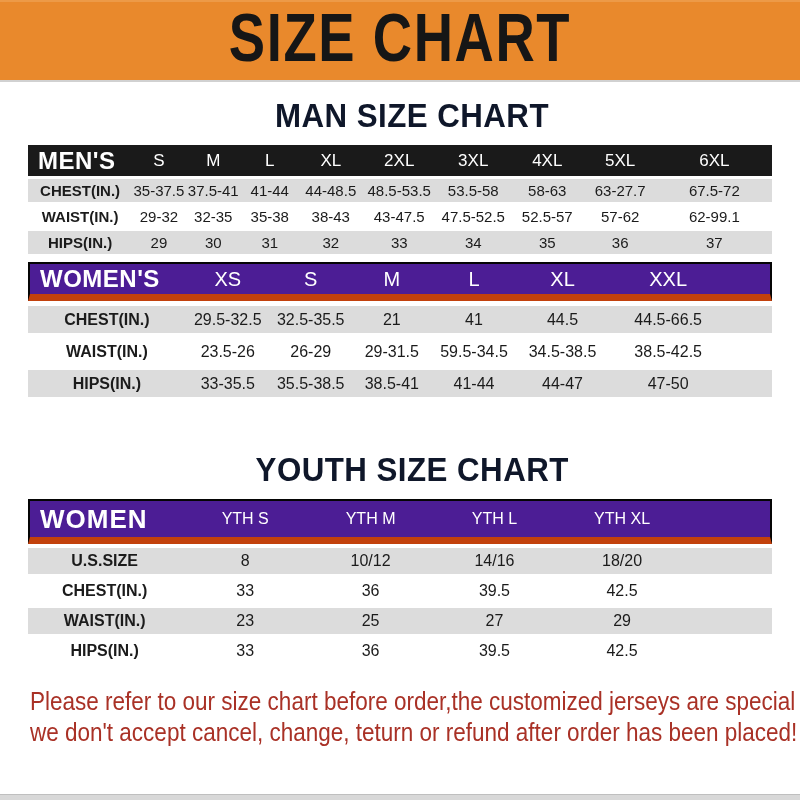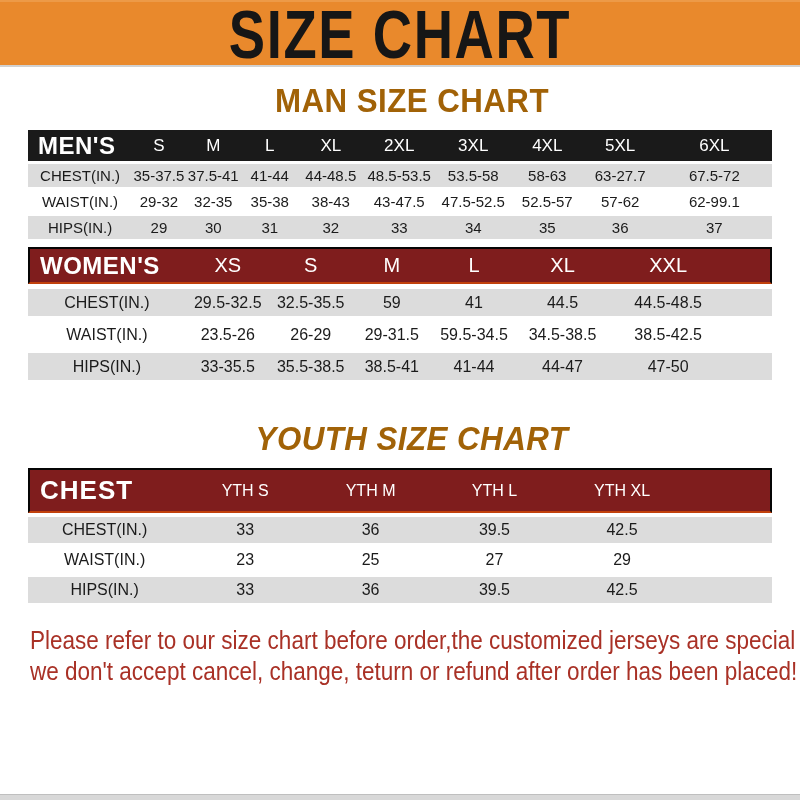--- a/index.html
+++ b/index.html
@@ -7,91 +7,91 @@
   body {
     width: 800px; height: 800px;
     background: #ffffff;
     font-family: "Liberation Sans", sans-serif;
     overflow: hidden;
   }
   .page { position: relative; width: 800px; height: 800px; background: #ffffff; }
 
   
   .banner {
-    height: 65px;
+    height: 80px;
     background: #E9892C;
-    display: flex; align-items: center; justify-content: center;
+    display: flex; align-items: flex-start; justify-content: center;
     box-shadow: 0 2px 0 rgba(0,0,0,0.18);
     border-top: 2px solid #ED9A47;
   }
   .banner-text {
     display: inline-block;
     font-weight: bold;
     font-size: 68px;
     line-height: 70px;
     letter-spacing: 2px;
     transform: scaleX(0.8);
     color: #161616;
     white-space: nowrap;
   }
 
   
-  .section-heading { margin: 0; text-align: center; color: #a16207; font-weight: bold; padding-left: 24px; }
+  .section-heading { margin: 0; text-align: center; color: #0f172a; font-weight: bold; padding-left: 24px; }
   .section-heading .condensed {
     display: inline-block;
     font-size: 34px; line-height: 38px;
     transform: scaleX(0.92);
     letter-spacing: 0.5px;
     white-space: nowrap;
   }
   .men-heading   { margin: 16px 0 8px; }
   .women-heading { margin: 24px 0 9px; }
-  .youth-heading { margin: 34px 0 7px; font-style: italic; }
+  .youth-heading { margin: 48px 0 7px; }
 
   
   .size-table {
     width: 744px; margin: 0 28px;
     table-layout: fixed;
     border-collapse: separate;
   }
   .men-table   { border-spacing: 0 3px; }
   .women-table { border-spacing: 0 5px; }
   .youth-table { border-spacing: 0 4px; }
 
   thead th {
     background: #1A1A1A;
     color: #ffffff;
     font-weight: normal;
     text-align: center;
     overflow: hidden;
   }
   .women-table thead th, .youth-table thead th {
-    background: #7f1d1d;
+    background: #4c1d95;
     border-top: 2px solid #050505;
-    border-bottom: 2px solid #c2410c;
+    border-bottom: 7px solid #c2410c;
   }
   .women-table thead th:first-child, .youth-table thead th:first-child { border-left: 2px solid #050505; }
   .women-table thead th:last-child,  .youth-table thead th:last-child  { border-right: 2px solid #050505; }
 
   .men-table   thead th { height: 31px; font-size: 17px; }
   .women-table thead th { height: 37px; font-size: 20px; }
   .youth-table thead th { height: 45px; font-size: 16px; }
 
   th.tbl-label {
     text-align: left; padding-left: 10px;
     font-weight: bold; letter-spacing: 0.5px;
   }
   .men-table   th.tbl-label { font-size: 24px; }
   .women-table th.tbl-label { font-size: 24px; }
   .youth-table th.tbl-label { font-size: 26px; letter-spacing: 1px; }
 
   tbody tr:nth-child(odd)  { background: #DCDCDC; }
   tbody tr:nth-child(even) { background: #FFFFFF; }
   tbody th.row-label {
-    font-weight: normal; text-align: center;
+    font-weight: bold; text-align: center;
     color: #1B1B1B;
   }
   tbody td { text-align: center; color: #1B1B1B; overflow: hidden; }
 
   .men-table   tbody th, .men-table   tbody td { height: 23px; font-size: 15px; }
   .women-table tbody th, .women-table tbody td { height: 27px; font-size: 16px; }
   .youth-table tbody th, .youth-table tbody td { height: 26px; font-size: 16px; }
   .men-table tbody th.row-label { font-size: 15px; }
 
   
@@ -213,24 +213,24 @@
             <th class="col-head">XL</th>
             <th class="col-head">XXL</th>
             <th class="col-head"></th>
           </tr>
         </thead>
         <tbody>
           <tr>
             <th class="row-label">CHEST(IN.)</th>
             <td class="cell">29.5-32.5</td>
             <td class="cell">32.5-35.5</td>
-            <td class="cell">59</td>
+            <td class="cell">21</td>
             <td class="cell">41</td>
             <td class="cell">44.5</td>
-            <td class="cell">44.5-48.5</td>
+            <td class="cell">44.5-66.5</td>
             <td class="cell"></td>
           </tr>
           <tr>
             <th class="row-label">WAIST(IN.)</th>
             <td class="cell">23.5-26</td>
             <td class="cell">26-29</td>
             <td class="cell">29-31.5</td>
             <td class="cell">59.5-34.5</td>
             <td class="cell">34.5-38.5</td>
             <td class="cell">38.5-42.5</td>
@@ -258,30 +258,38 @@
       <colgroup>
         <col style="width:20.6%">
           <col style="width:17.2%">
           <col style="width:16.5%">
           <col style="width:16.8%">
         <col style="width:17.5%">
           <col style="width:11.4%">
       </colgroup>
     <thead>
           <tr>
-            <th class="tbl-label">CHEST</th>
+            <th class="tbl-label">WOMEN</th>
             <th class="col-head">YTH S</th>
             <th class="col-head">YTH M</th>
             <th class="col-head">YTH L</th>
             <th class="col-head">YTH XL</th>
             <th class="col-head"></th>
           </tr>
         </thead>
         <tbody>
           <tr>
+            <th class="row-label">U.S.SIZE</th>
+            <td class="cell">8</td>
+            <td class="cell">10/12</td>
+            <td class="cell">14/16</td>
+            <td class="cell">18/20</td>
+            <td class="cell"></td>
+          </tr>
+          <tr>
             <th class="row-label">CHEST(IN.)</th>
             <td class="cell">33</td>
             <td class="cell">36</td>
             <td class="cell">39.5</td>
             <td class="cell">42.5</td>
             <td class="cell"></td>
           </tr>
           <tr>
             <th class="row-label">WAIST(IN.)</th>
             <td class="cell">23</td>

